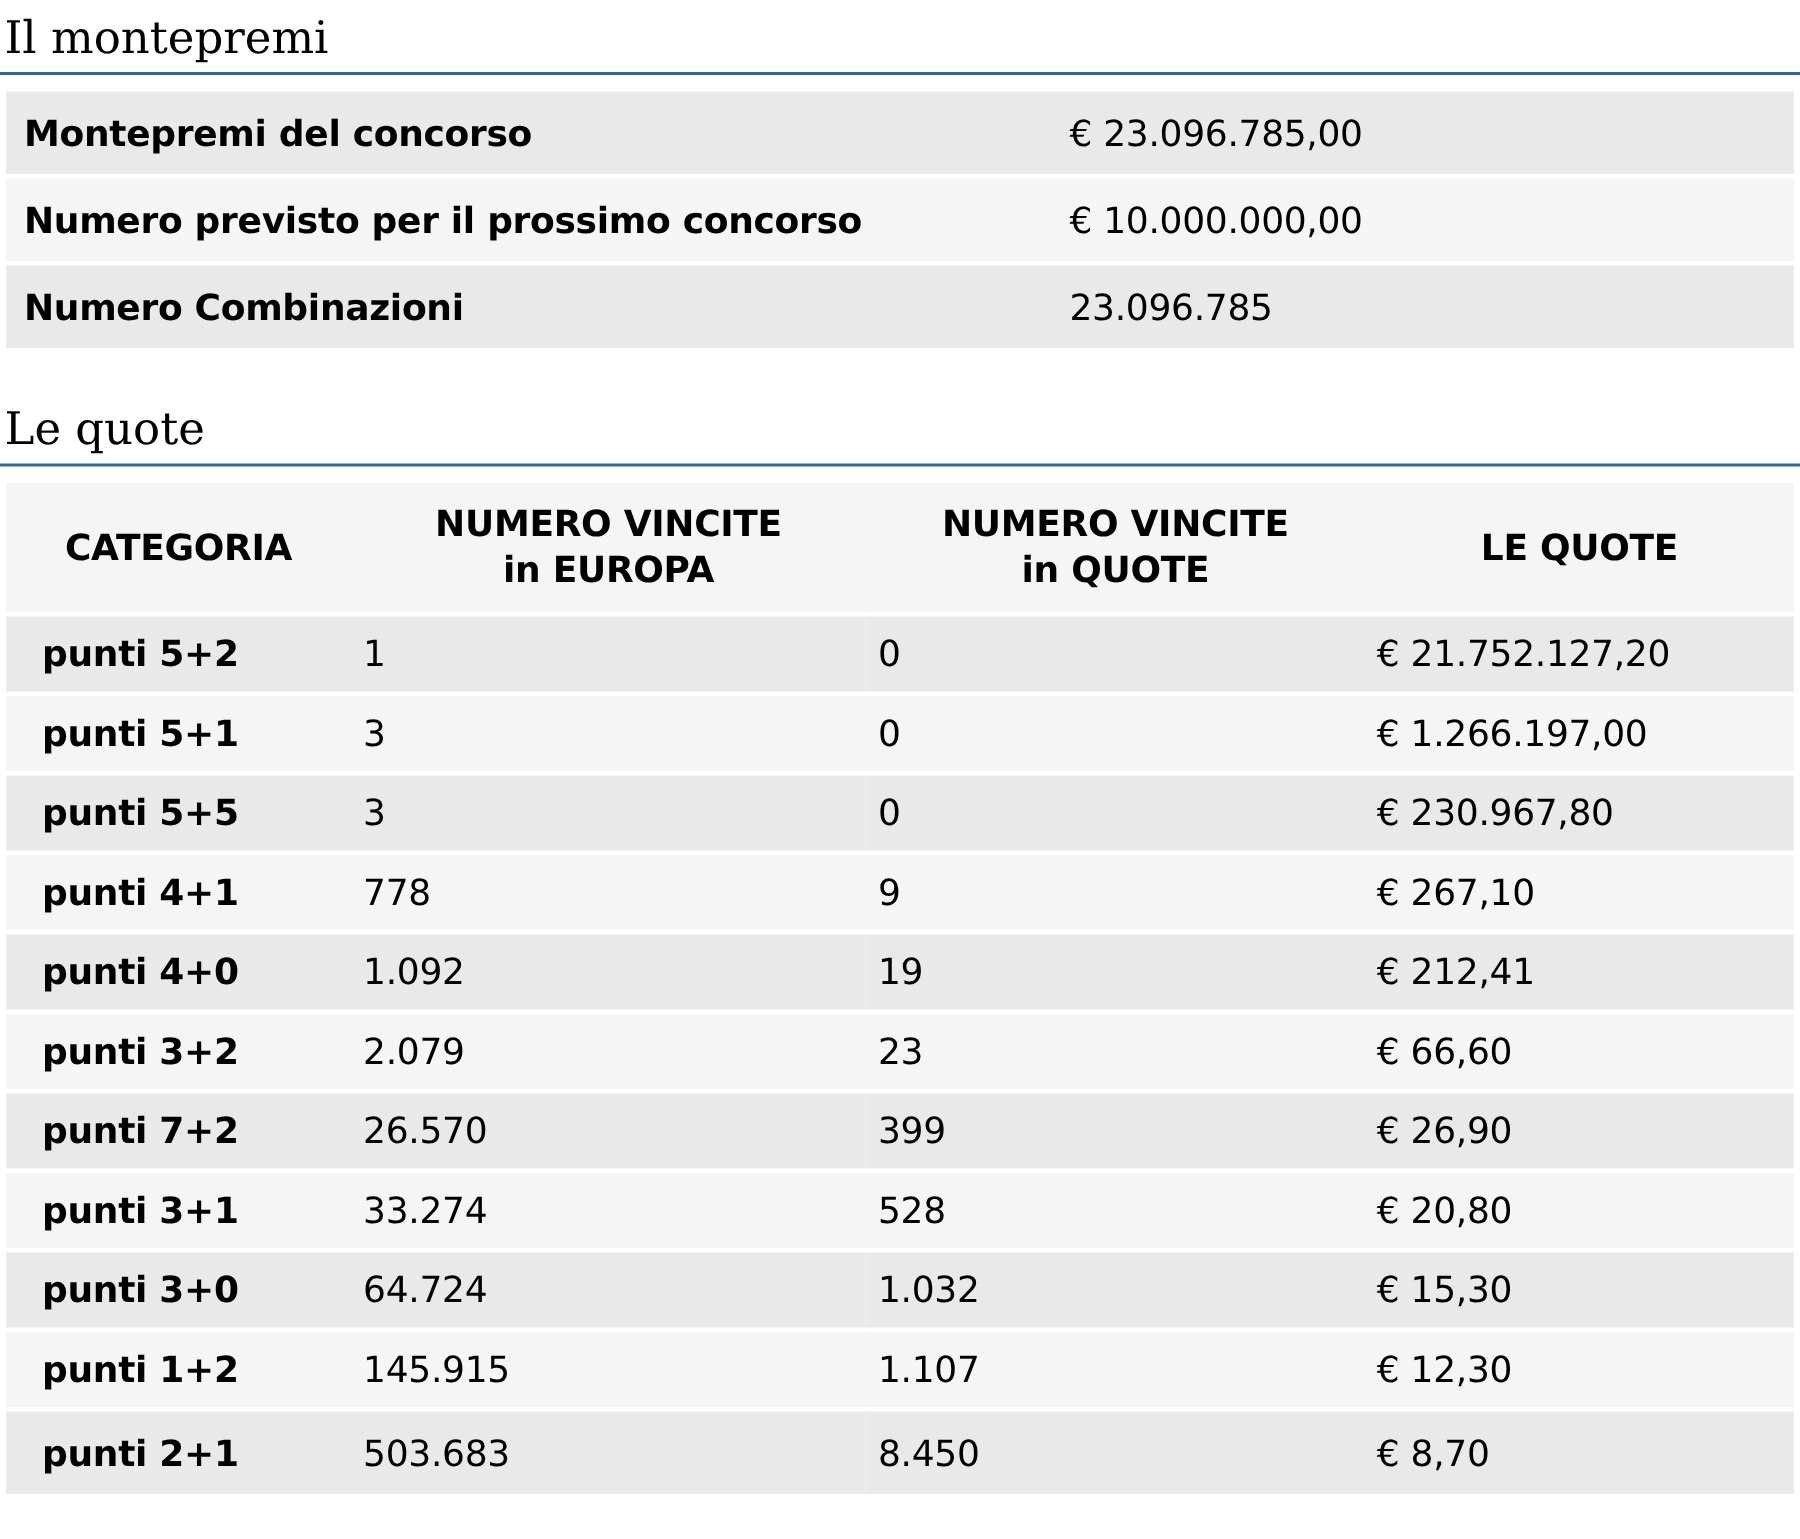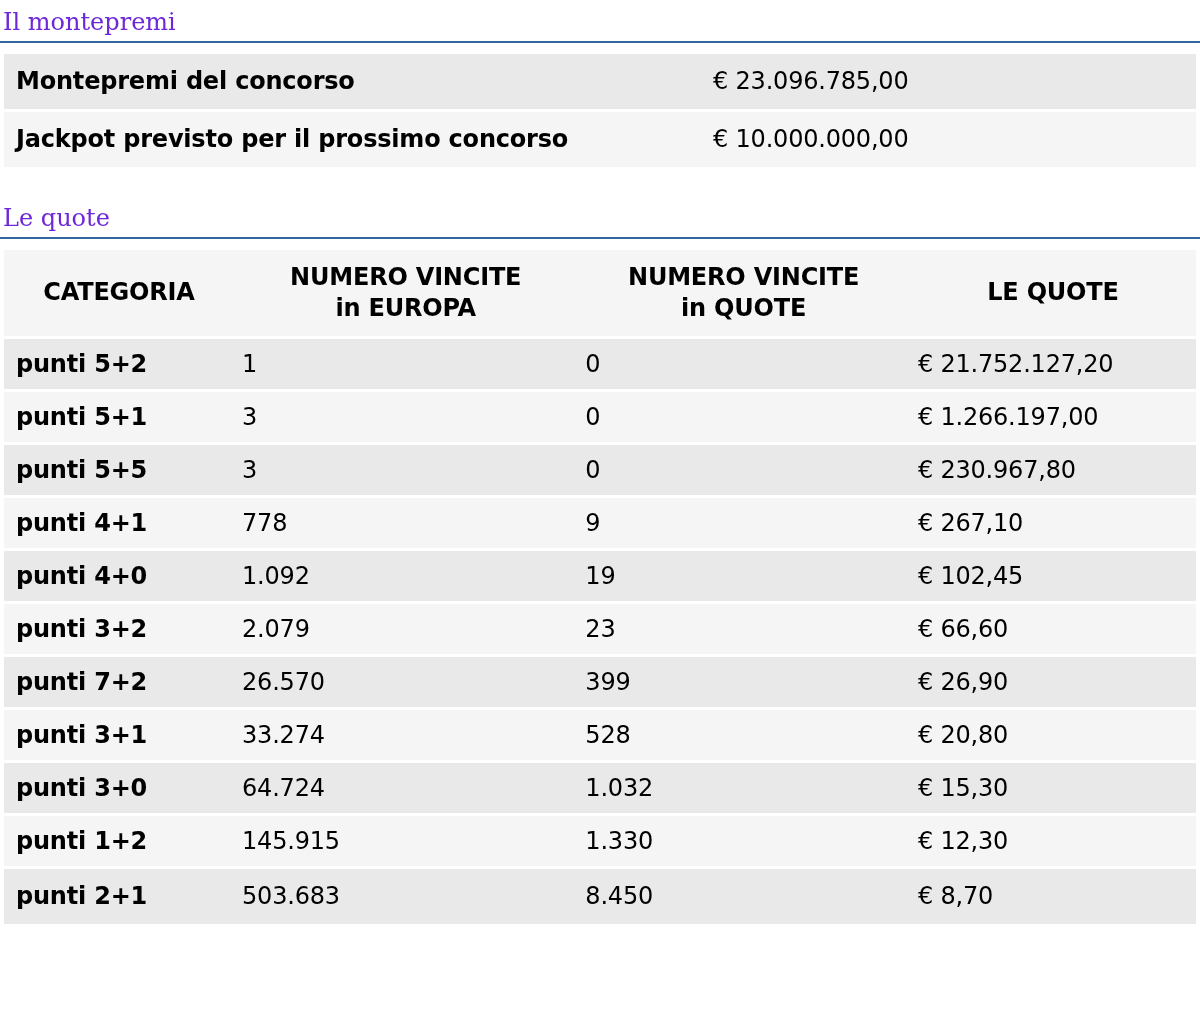--- a/index.html
+++ b/index.html
@@ -12,23 +12,23 @@
     color: #000000;
     font-family: "DejaVu Sans", sans-serif;
     font-size: 24px;
     letter-spacing: -0.2px;
     padding-top: 8px;
   }
 
   h1.section-title {
     font-family: "DejaVu Serif", serif;
     font-weight: 400;
-    font-size: 24px;
+    font-size: 30px;
     line-height: 1.2;
-    color: #6d28d9;
+    color: #000000;
     margin: 0;
     padding: 0 0 4px 3px;
     border-bottom: 2px solid #2e689e;
     letter-spacing: 0;
   }
   section.block-quote h1.section-title { margin-top: 34px; }
 
   table {
     width: 1192px;
     margin: 8px 4px 0 4px;
@@ -53,42 +53,46 @@
   .q-table col.c2 { width: 28.8%; }
   .q-table col.c3 { width: 27.9%; }
   .q-table col.c4 { width: 24.0%; }
   .q-table thead th {
     height: 84px;
     font-weight: bold;
     text-align: center;
     line-height: 31px;
   }
   .q-table tbody td { height: 48px; padding-left: 8px; }
-  .q-table tbody td:first-child { font-weight: bold; padding-left: 12px; }
+  .q-table tbody td:first-child { font-weight: bold; padding-left: 24px; }
   .q-table tbody tr:last-child td { height: 53px; }
 </style>
 </head>
 <body>
 
 <main>
 
   <section class="block-montepremi">
     <h1 class="section-title">Il montepremi</h1>
     <table class="mp-table">
       <tbody>
   <tr>
     <td class="mp-label">Montepremi del concorso</td>
     <td class="mp-value">€ 23.096.785,00</td>
   </tr>
 
   <tr>
-    <td class="mp-label">Jackpot previsto per il prossimo concorso</td>
+    <td class="mp-label">Numero previsto per il prossimo concorso</td>
     <td class="mp-value">€ 10.000.000,00</td>
   </tr>
 
+  <tr>
+    <td class="mp-label">Numero Combinazioni</td>
+    <td class="mp-value">23.096.785</td>
+  </tr>
 </tbody>
     </table>
   </section>
 
   <section class="block-quote">
     <h1 class="section-title">Le quote</h1>
     <table class="q-table">
       <colgroup>
         <col class="c1">
           <col class="c2">
@@ -140,21 +144,21 @@
     <td>punti 4+1</td>
     <td>778</td>
     <td>9</td>
     <td>€ 267,10</td>
   </tr>
 
   <tr>
     <td>punti 4+0</td>
     <td>1.092</td>
     <td>19</td>
-    <td>€ 102,45</td>
+    <td>€ 212,41</td>
   </tr>
 
   <tr>
     <td>punti 3+2</td>
     <td>2.079</td>
     <td>23</td>
     <td>€ 66,60</td>
   </tr>
 
   <tr>
@@ -174,21 +178,21 @@
   <tr>
     <td>punti 3+0</td>
     <td>64.724</td>
     <td>1.032</td>
     <td>€ 15,30</td>
   </tr>
 
   <tr>
     <td>punti 1+2</td>
     <td>145.915</td>
-    <td>1.330</td>
+    <td>1.107</td>
     <td>€ 12,30</td>
   </tr>
 
   <tr>
     <td>punti 2+1</td>
     <td>503.683</td>
     <td>8.450</td>
     <td>€ 8,70</td>
   </tr>
 </tbody>

